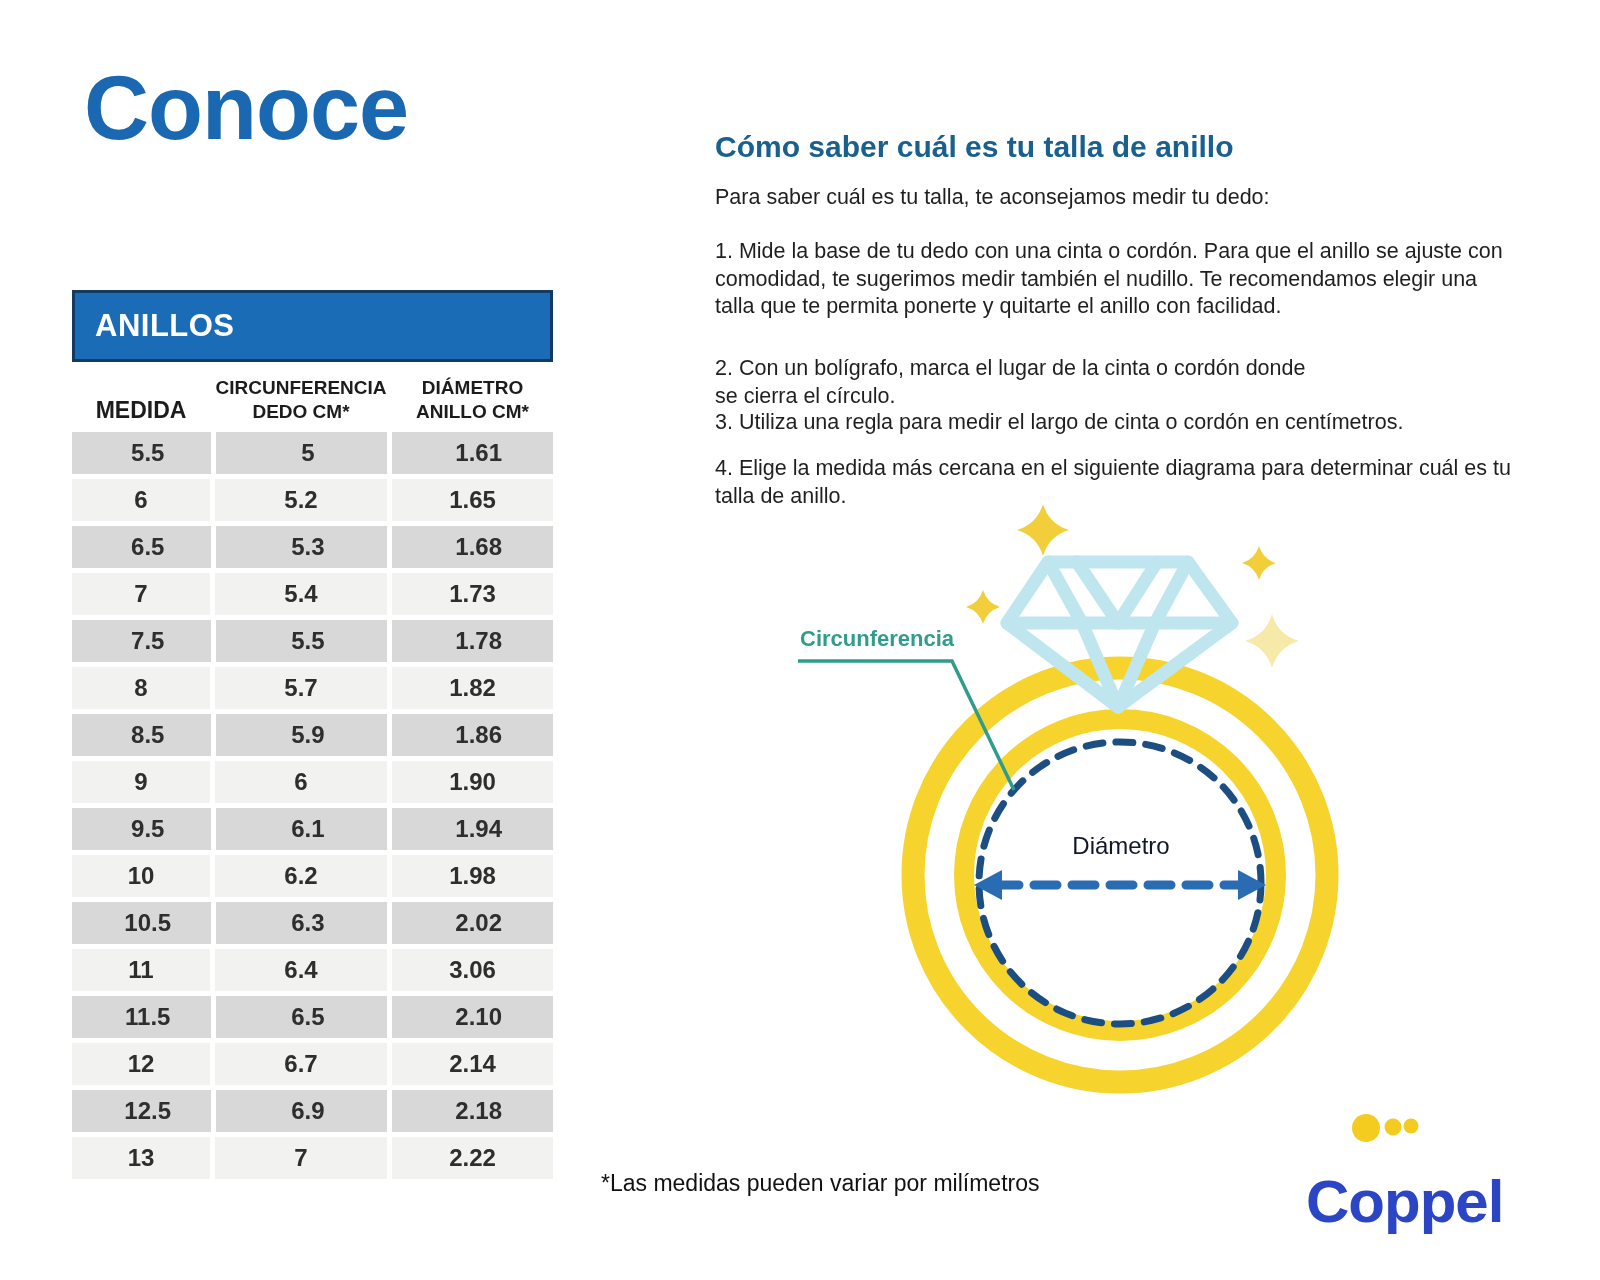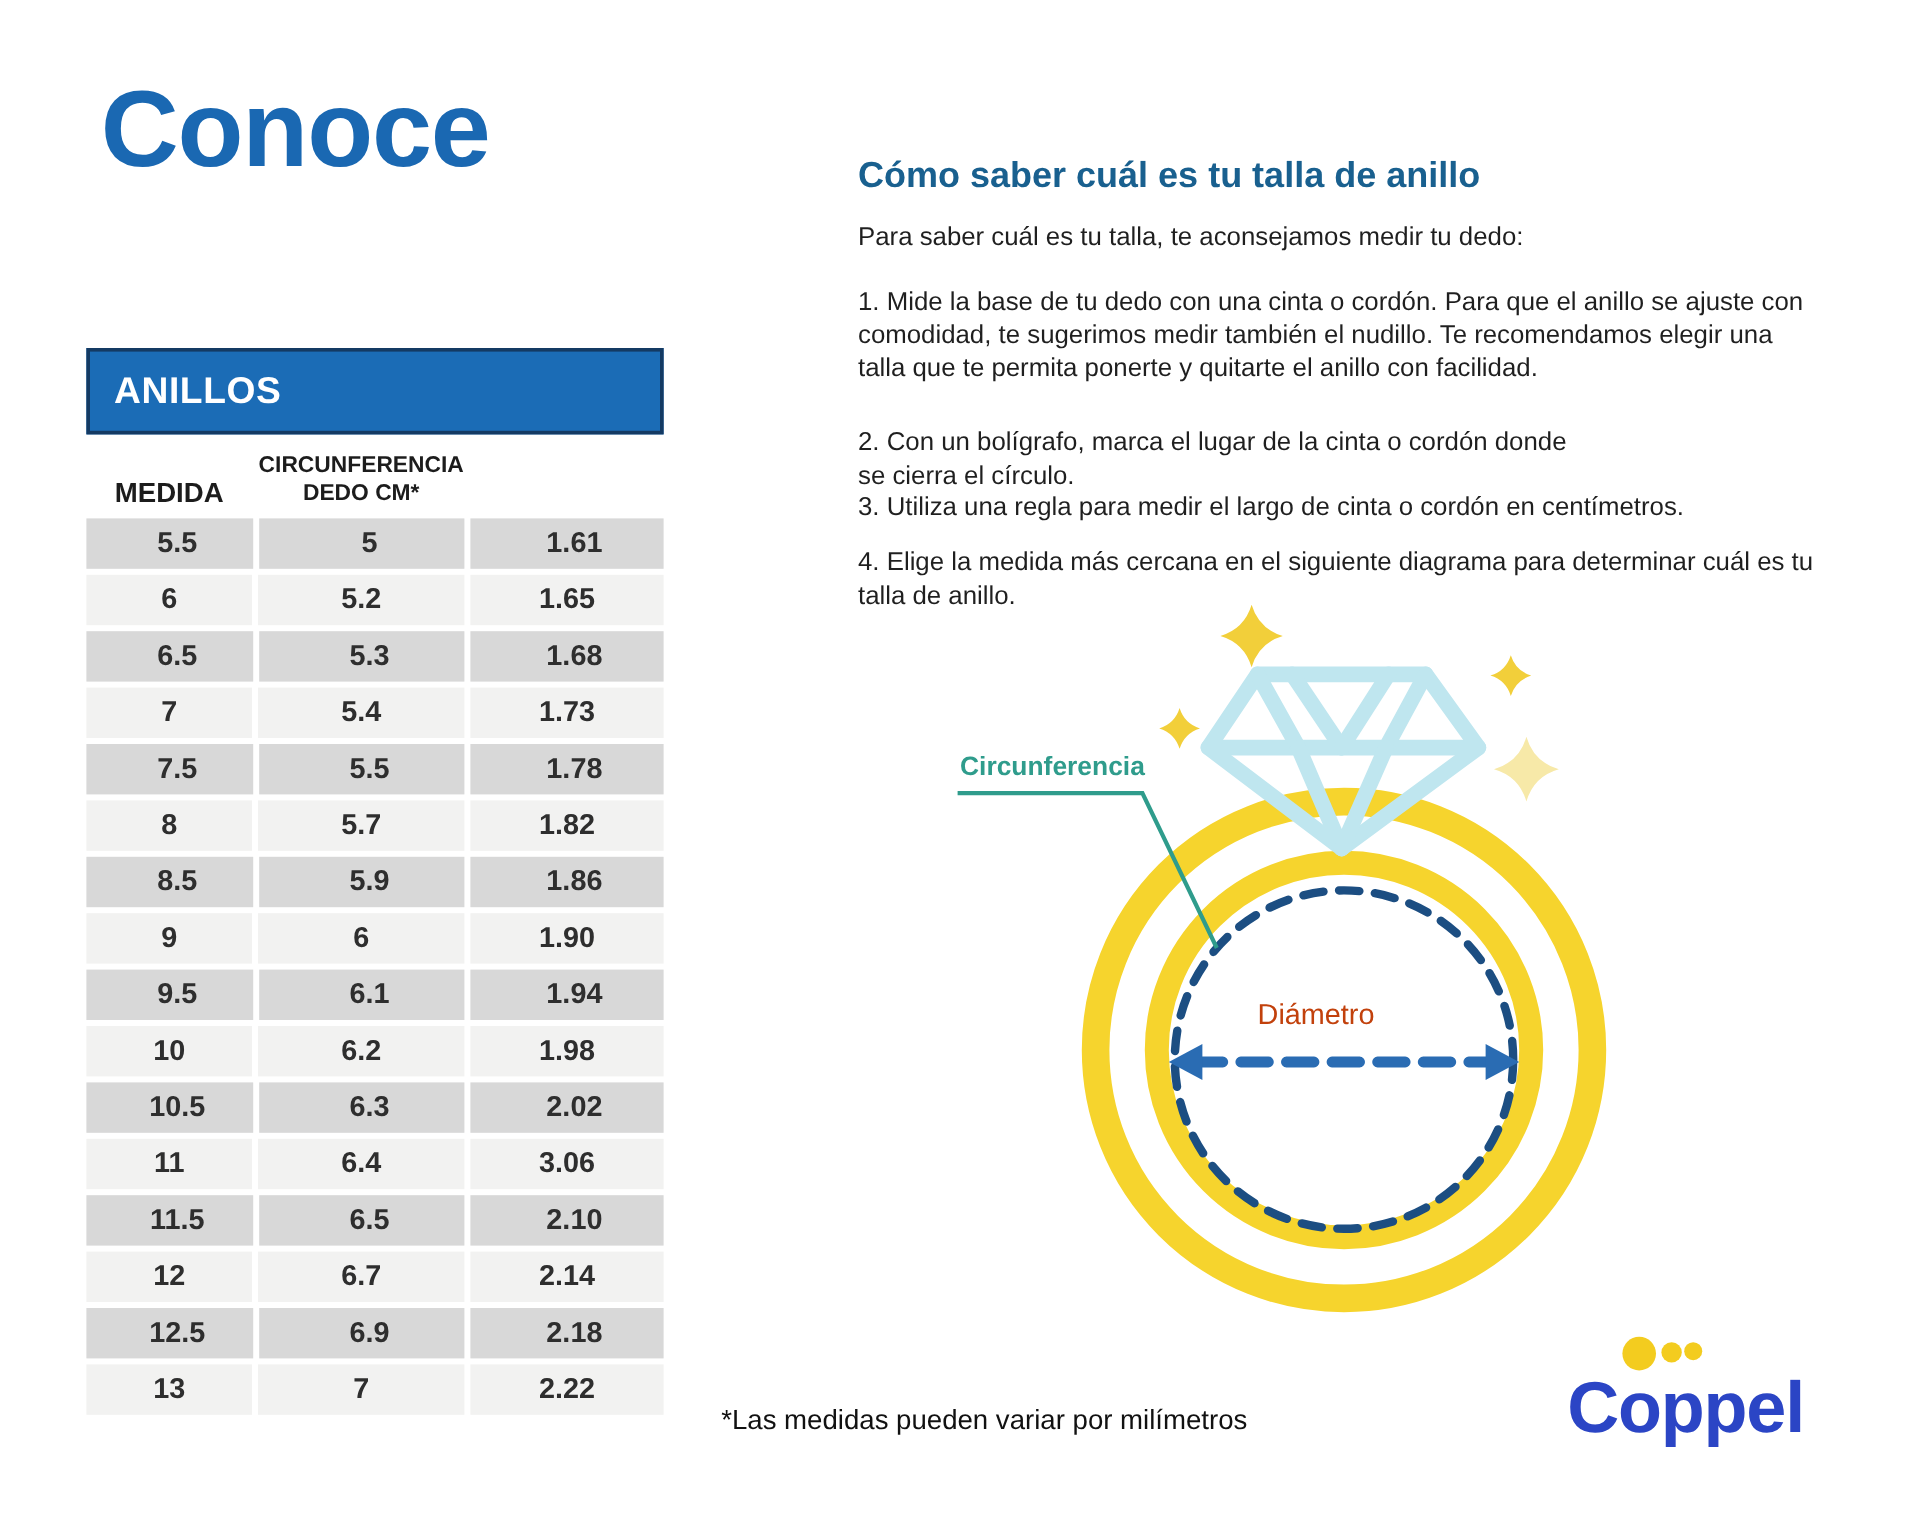--- a/index.html
+++ b/index.html
@@ -45,47 +45,48 @@
     color:#1f1f1f;font-size:21.5px;line-height:27.5px;white-space:pre-line;}
   #intro{top:184px;}
   #step1{top:238px;}
   #step2{top:355px;}
   #step3{top:409px;}
   #step4{top:455px;}
 
   
   .circ-label{position:absolute;left:800px;top:626px;
     color:#2f9c8c;font-size:22px;font-weight:700;}
-  .diam-label{position:absolute;left:1048px;top:832px;width:146px;
-    color:#c2410c;font-size:24px;font-weight:500;}
+  .diam-label{position:absolute;left:1048px;top:832px;width:146px;text-align:center;
+    color:#0f172a;font-size:24px;font-weight:500;}
 
   .footnote{position:absolute;left:601px;top:1170px;
     color:#111111;font-size:23px;font-weight:500;}
 
-  .coppel-word{position:absolute;left:1306px;top:1138px;
+  .coppel-word{position:absolute;left:1306px;top:1167px;
     color:#2b45c5;font-size:60px;font-weight:700;letter-spacing:-1px;}
 
   svg.overlay{position:absolute;left:0;top:0;pointer-events:none;}
 </style>
 </head>
 <body>
 
 <div id="canvas">
 
   <div class="title">
     <div class="l1">Conoce</div>
   </div>
 
   <div class="table-wrap">
     <div class="table-banner">
       <span>ANILLOS</span>
     </div>
     <div class="col-heads">
       <div class="ch c1">MEDIDA</div>
       <div class="ch c2">CIRCUNFERENCIA DEDO CM*</div>
+      <div class="ch c3">DIÁMETRO ANILLO CM*</div>
     </div>
     <div id="rows">
         <div class="trow odd">
           <div class="td c1">5.5</div>
           <div class="td c2">5</div>
           <div class="td c3">1.61</div>
         </div>
         <div class="trow even">
           <div class="td c1">6</div>
           <div class="td c2">5.2</div>

